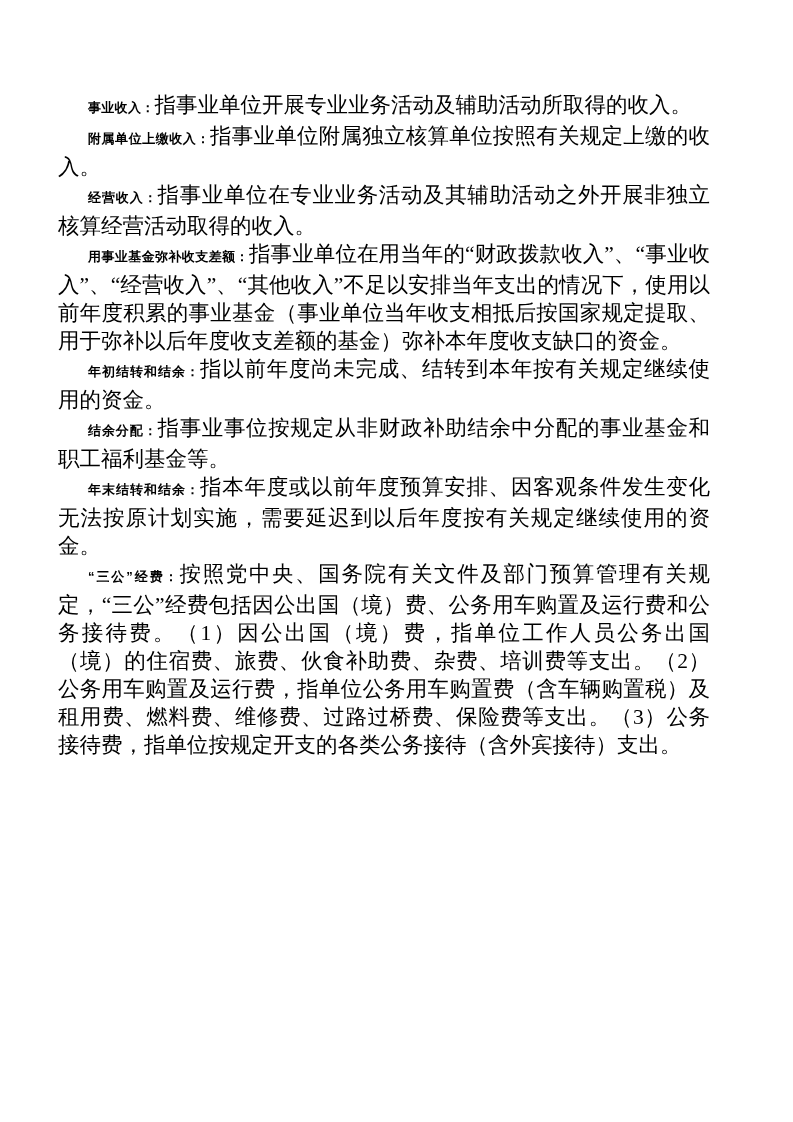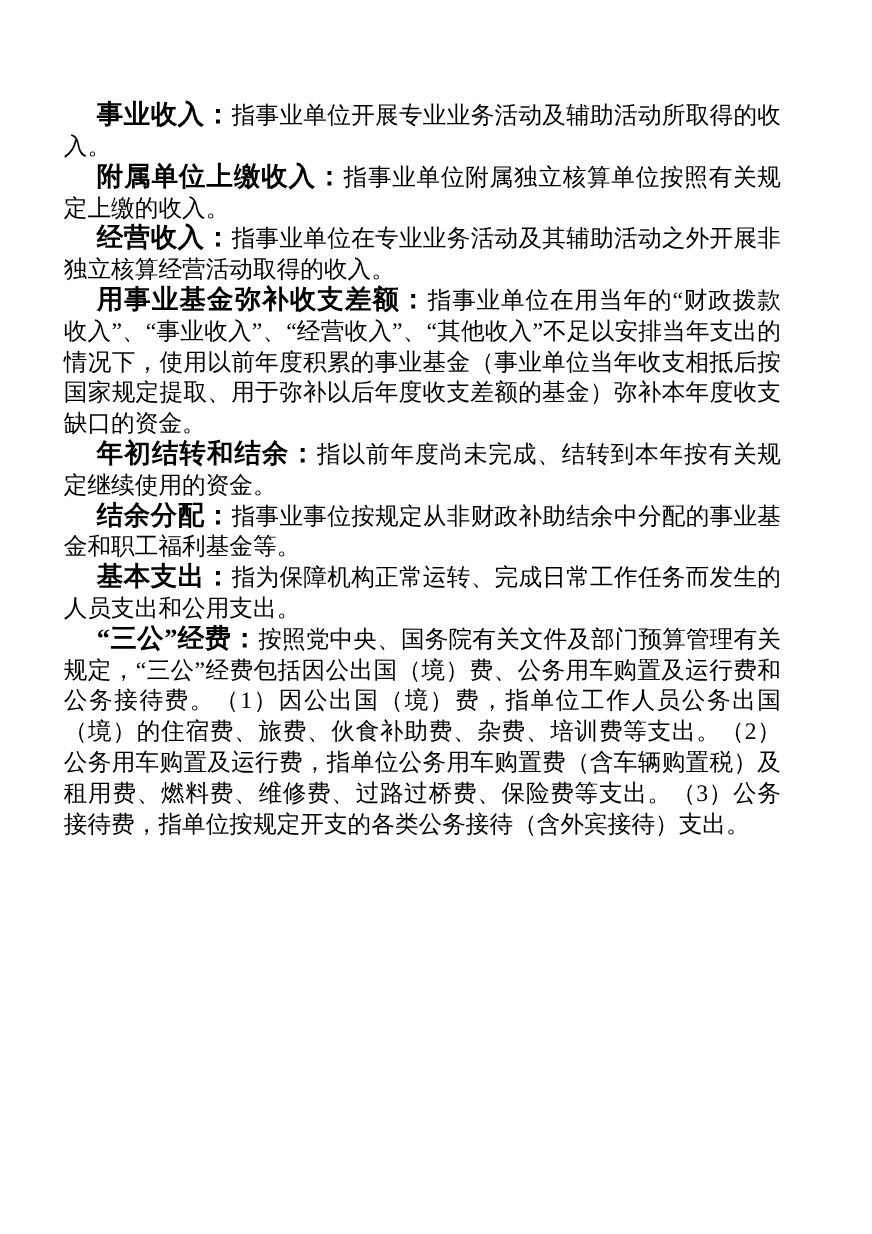--- a/index.html
+++ b/index.html
@@ -22,22 +22,22 @@
       text-align: justify;
       text-justify: inter-ideograph;
     }
     .page p {
       margin: 0;
       padding: 0;
       text-indent: 30px;
     }
     .term {
       font-weight: bold;
-      font-family: Liberation Serif, serif;
-      font-size: 24px;
+      font-family: Liberation Sans, sans-serif;
+      font-size: 13px;
       letter-spacing: 0.3px;
     }
   </style>
 </head>
 <body>
 
 <div class="page">
 
   <p><span class="term">事业收入：</span><span class="body-text">指事业单位开展专业业务活动及辅助活动所取得的收入。</span></p>
 
@@ -45,20 +45,20 @@
 
   <p><span class="term">经营收入：</span><span class="body-text">指事业单位在专业业务活动及其辅助活动之外开展非独立核算经营活动取得的收入。</span></p>
 
 
   <p><span class="term">用事业基金弥补收支差额：</span><span class="body-text">指事业单位在用当年的“财政拨款收入”、“事业收入”、“经营收入”、“其他收入”不足以安排当年支出的情况下，使用以前年度积累的事业基金（事业单位当年收支相抵后按国家规定提取、用于弥补以后年度收支差额的基金）弥补本年度收支缺口的资金。</span></p>
 
   <p><span class="term">年初结转和结余：</span><span class="body-text">指以前年度尚未完成、结转到本年按有关规定继续使用的资金。</span></p>
 
   <p><span class="term">结余分配：</span><span class="body-text">指事业事位按规定从非财政补助结余中分配的事业基金和职工福利基金等。</span></p>
 
+  <p><span class="term">年末结转和结余：</span><span class="body-text">指本年度或以前年度预算安排、因客观条件发生变化无法按原计划实施，需要延迟到以后年度按有关规定继续使用的资金。</span></p>
 
-  <p><span class="term">基本支出：</span><span class="body-text">指为保障机构正常运转、完成日常工作任务而发生的人员支出和公用支出。</span></p>
 
 
 
   <p><span class="term">“三公”经费：</span><span class="body-text">按照党中央、国务院有关文件及部门预算管理有关规定，“三公”经费包括因公出国（境）费、公务用车购置及运行费和公务接待费。（1）因公出国（境）费，指单位工作人员公务出国（境）的住宿费、旅费、伙食补助费、杂费、培训费等支出。（2）公务用车购置及运行费，指单位公务用车购置费（含车辆购置税）及租用费、燃料费、维修费、过路过桥费、保险费等支出。（3）公务接待费，指单位按规定开支的各类公务接待（含外宾接待）支出。</span></p>
 
 </div>
 
 </body></html>

